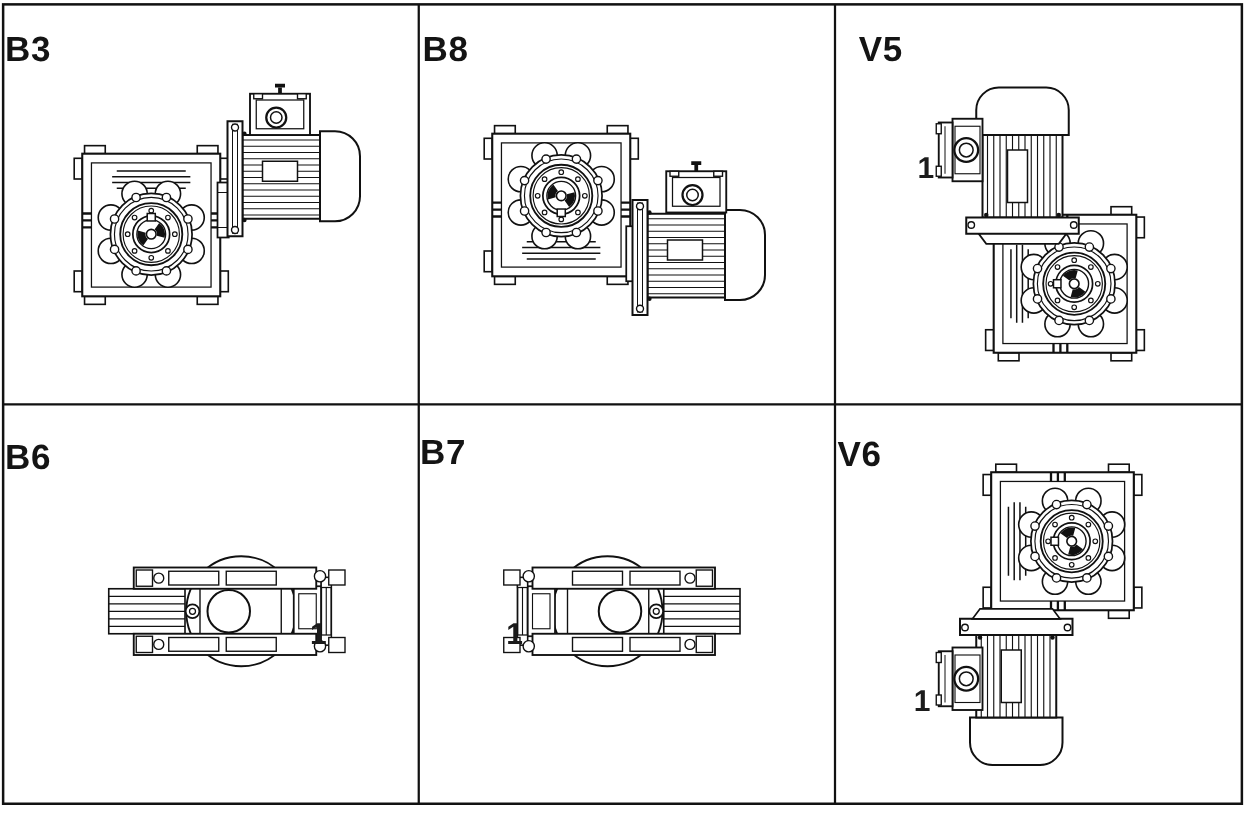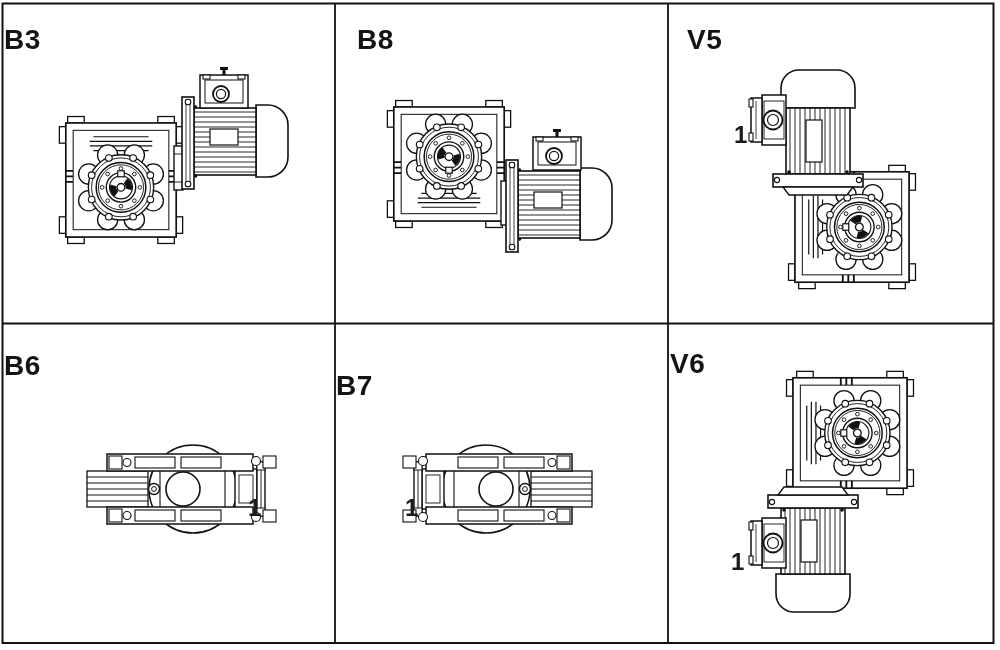--- a/index.html
+++ b/index.html
@@ -225,23 +225,23 @@
   </g>
 
   <g>
     <use href="#gearface" transform="translate(850,433) rotate(-90) scale(0.92)"></use>
     <use href="#motorVbody" transform="translate(776,612) scale(1,-1)"></use>
     <use href="#termboxSide" transform="translate(751,518)"></use>
   </g>
 </svg>
 
   <div class="panel-label" style="left:4px;top:26px">B3</div>
-  <div class="panel-label" style="left:357px;top:26px">B8</div>
+  <div class="panel-label" style="left:338px;top:26px">B8</div>
   <div class="panel-label" style="left:687px;top:26px">V5</div>
   <div class="panel-label" style="left:4px;top:352px">B6</div>
-  <div class="panel-label" style="left:336px;top:372px">B7</div>
+  <div class="panel-label" style="left:336px;top:348px">B7</div>
   <div class="panel-label" style="left:670px;top:350px">V6</div>
 
   <div class="marker-label" style="left:734px;top:123px">1</div>
   <div class="marker-label" style="left:248px;top:496px">1</div>
   <div class="marker-label" style="left:405px;top:496px">1</div>
   <div class="marker-label" style="left:731px;top:550px">1</div>
 </div>
 
 </body></html>

